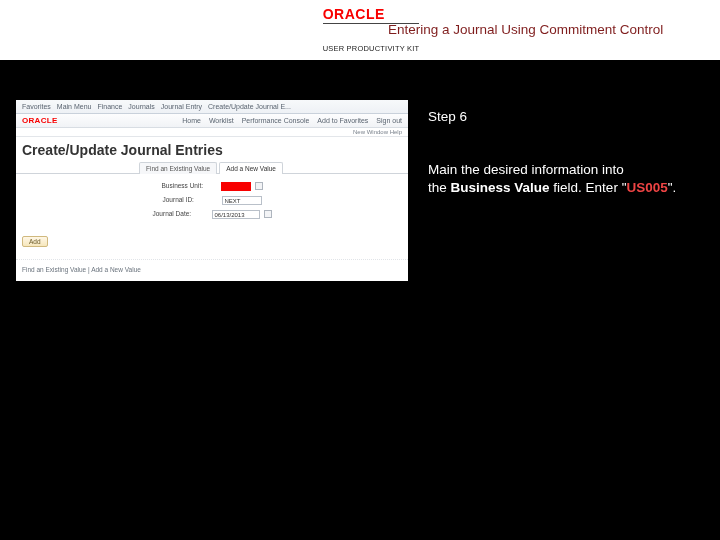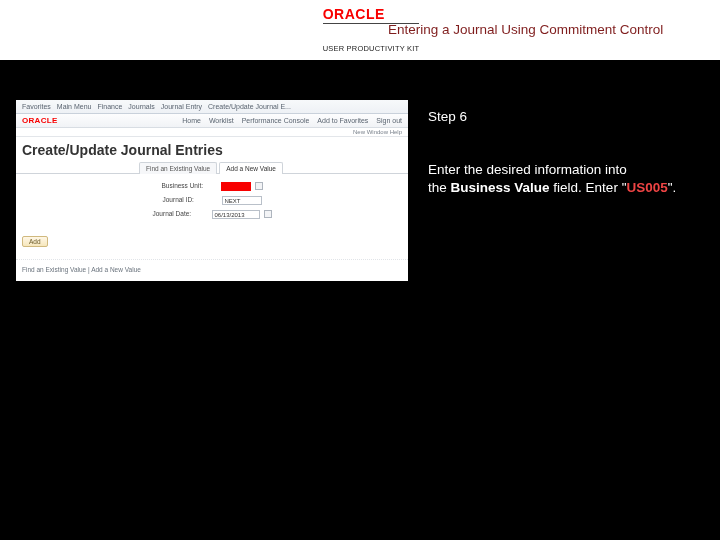--- a/index.html
+++ b/index.html
@@ -229,16 +229,16 @@
       <span class="ss-look"></span>
     </div>
   </div>
   <span class="ss-add">Add</span>
   <div class="ss-footer">Find an Existing Value | Add a New Value</div>
 </div>
 
 <div class="instr">
   <div class="step">Step 6</div>
   <div>
-    <span>Enter the desired information into</span><br>
+    <span>Main the desired information into</span><br>
     <span>the </span><b>Business Value</b><span> field. Enter "</span><b class="red">US005</b><span>".</span>
   </div>
 </div>
 
 </body></html>

